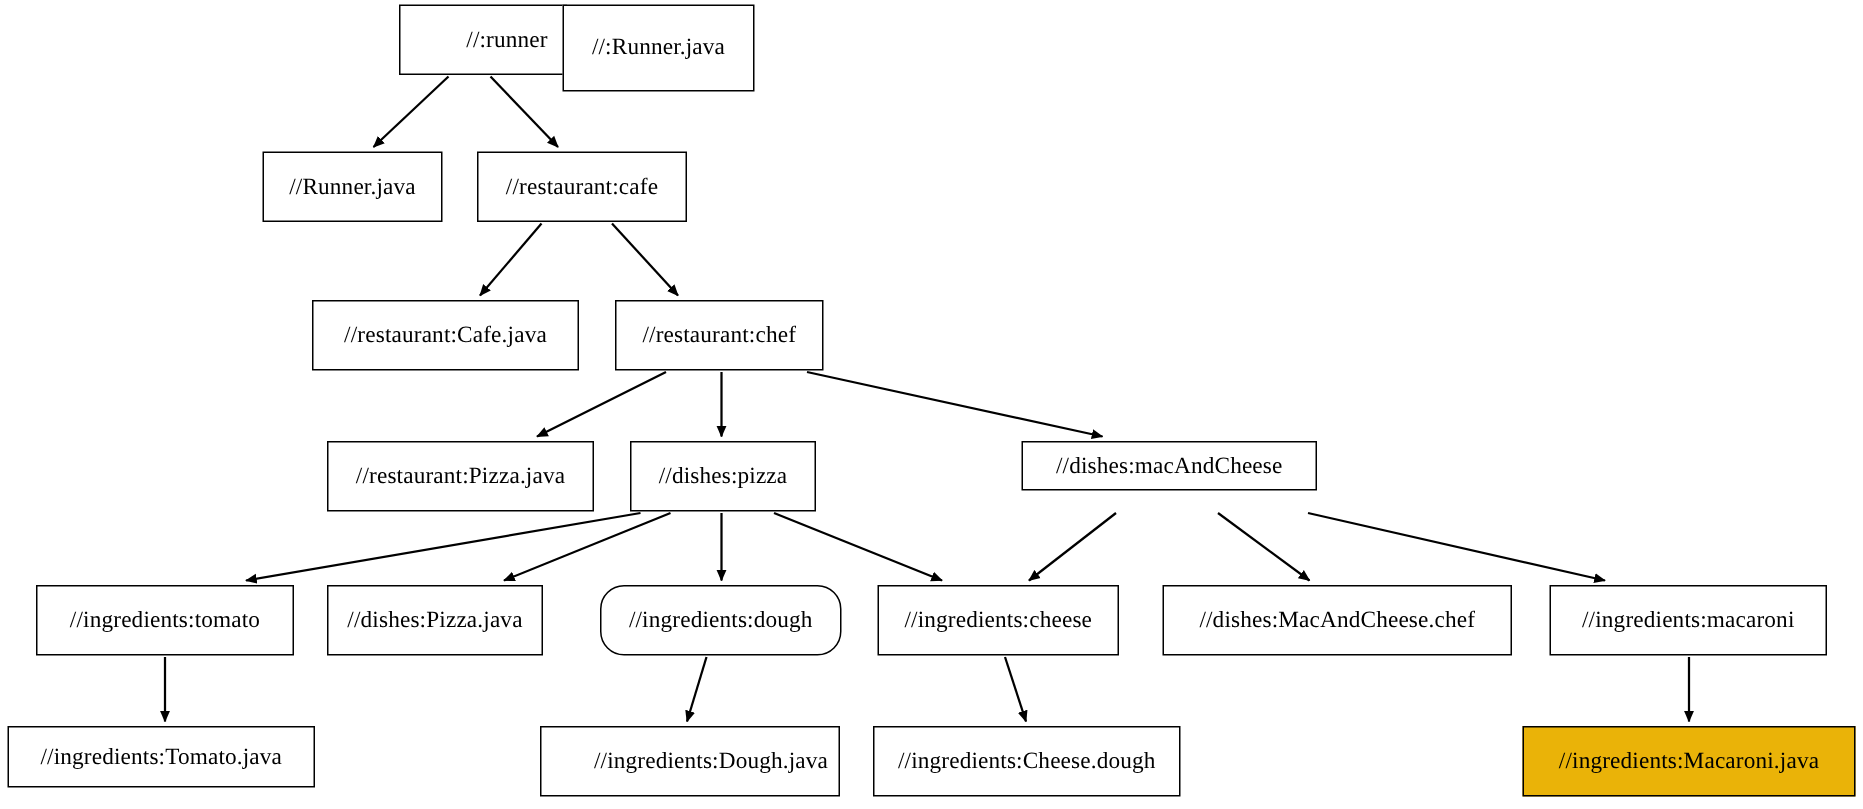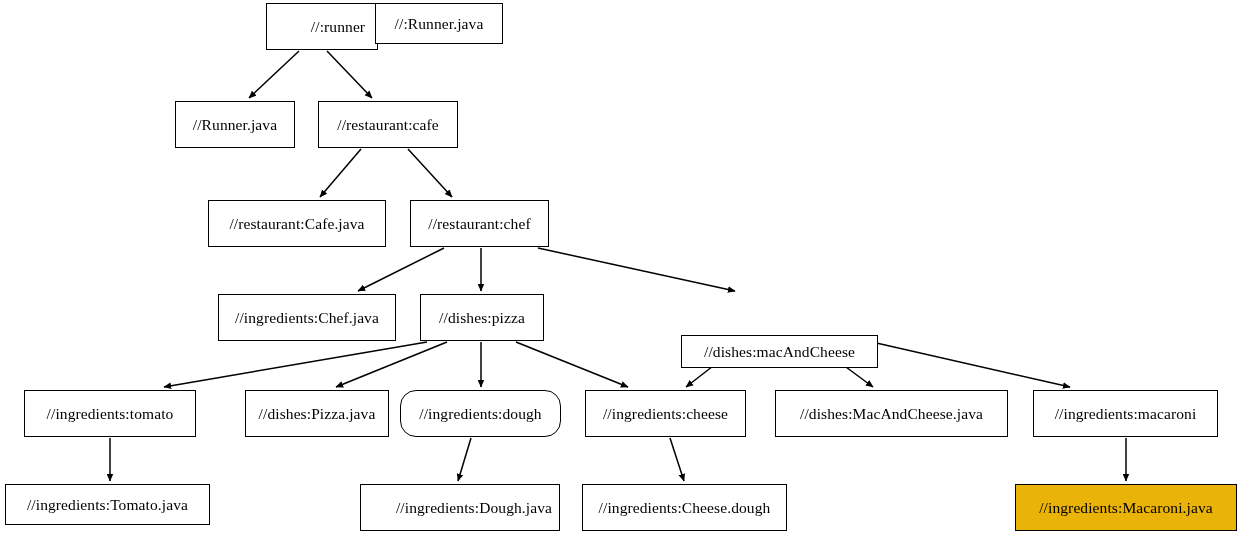--- a/index.html
+++ b/index.html
@@ -68,58 +68,58 @@
       <line x1="872" y1="342" x2="1070" y2="387" stroke="#000000" stroke-width="1.5" marker-end="url(#arrowhead)"></line>
       <line x1="110" y1="438" x2="110" y2="481" stroke="#000000" stroke-width="1.5" marker-end="url(#arrowhead)"></line>
       <line x1="471" y1="438" x2="458" y2="481" stroke="#000000" stroke-width="1.5" marker-end="url(#arrowhead)"></line>
       <line x1="670" y1="438" x2="684" y2="481" stroke="#000000" stroke-width="1.5" marker-end="url(#arrowhead)"></line>
       <line x1="1126" y1="438" x2="1126" y2="481" stroke="#000000" stroke-width="1.5" marker-end="url(#arrowhead)"></line>
     </svg>
   <div id="node-layer">
       <div class="graph-node" style="left: 266px; top: 3px; width: 112px; height: 47px; border-color: rgb(0, 0, 0); background: rgb(255, 255, 255); padding-left: 32px;">
         <span class="node-label">//:runner</span>
       </div>
-      <div class="graph-node" style="left: 375px; top: 3px; width: 128px; height: 41px; border-color: rgb(0, 0, 0); background: rgb(255, 255, 255);">
+      <div class="graph-node" style="left: 375px; top: 3px; width: 128px; height: 58px; border-color: rgb(0, 0, 0); background: rgb(255, 255, 255);">
         <span class="node-label">//:Runner.java</span>
       </div>
       <div class="graph-node" style="left: 175px; top: 101px; width: 120px; height: 47px; border-color: rgb(0, 0, 0); background: rgb(255, 255, 255);">
         <span class="node-label">//Runner.java</span>
       </div>
       <div class="graph-node" style="left: 318px; top: 101px; width: 140px; height: 47px; border-color: rgb(0, 0, 0); background: rgb(255, 255, 255);">
         <span class="node-label">//restaurant:cafe</span>
       </div>
       <div class="graph-node" style="left: 208px; top: 200px; width: 178px; height: 47px; border-color: rgb(0, 0, 0); background: rgb(255, 255, 255);">
         <span class="node-label">//restaurant:Cafe.java</span>
       </div>
       <div class="graph-node" style="left: 410px; top: 200px; width: 139px; height: 47px; border-color: rgb(0, 0, 0); background: rgb(255, 255, 255);">
         <span class="node-label">//restaurant:chef</span>
       </div>
       <div class="graph-node" style="left: 218px; top: 294px; width: 178px; height: 47px; border-color: rgb(0, 0, 0); background: rgb(255, 255, 255);">
-        <span class="node-label">//ingredients:Chef.java</span>
+        <span class="node-label">//restaurant:Pizza.java</span>
       </div>
       <div class="graph-node" style="left: 420px; top: 294px; width: 124px; height: 47px; border-color: rgb(0, 0, 0); background: rgb(255, 255, 255);">
         <span class="node-label">//dishes:pizza</span>
       </div>
-      <div class="graph-node" style="left: 681px; top: 294px; width: 197px; height: 33px; border-color: rgb(0, 0, 0); background: rgb(255, 255, 255); margin-top: 41px;">
+      <div class="graph-node" style="left: 681px; top: 294px; width: 197px; height: 33px; border-color: rgb(0, 0, 0); background: rgb(255, 255, 255);">
         <span class="node-label">//dishes:macAndCheese</span>
       </div>
       <div class="graph-node" style="left: 24px; top: 390px; width: 172px; height: 47px; border-color: rgb(0, 0, 0); background: rgb(255, 255, 255);">
         <span class="node-label">//ingredients:tomato</span>
       </div>
-      <div class="graph-node" style="left: 218px; top: 390px; width: 144px; height: 47px; border-color: rgb(0, 0, 0); background: rgb(255, 255, 255); margin-left: 27px;">
+      <div class="graph-node" style="left: 218px; top: 390px; width: 144px; height: 47px; border-color: rgb(0, 0, 0); background: rgb(255, 255, 255);">
         <span class="node-label">//dishes:Pizza.java</span>
       </div>
       <div class="graph-node" style="left: 400px; top: 390px; width: 161px; height: 47px; border-color: rgb(0, 0, 0); background: rgb(255, 255, 255); border-radius: 16px;">
         <span class="node-label">//ingredients:dough</span>
       </div>
       <div class="graph-node" style="left: 585px; top: 390px; width: 161px; height: 47px; border-color: rgb(0, 0, 0); background: rgb(255, 255, 255);">
         <span class="node-label">//ingredients:cheese</span>
       </div>
       <div class="graph-node" style="left: 775px; top: 390px; width: 233px; height: 47px; border-color: rgb(0, 0, 0); background: rgb(255, 255, 255);">
-        <span class="node-label">//dishes:MacAndCheese.java</span>
+        <span class="node-label">//dishes:MacAndCheese.chef</span>
       </div>
       <div class="graph-node" style="left: 1033px; top: 390px; width: 185px; height: 47px; border-color: rgb(0, 0, 0); background: rgb(255, 255, 255);">
         <span class="node-label">//ingredients:macaroni</span>
       </div>
       <div class="graph-node" style="left: 5px; top: 484px; width: 205px; height: 41px; border-color: rgb(0, 0, 0); background: rgb(255, 255, 255);">
         <span class="node-label">//ingredients:Tomato.java</span>
       </div>
       <div class="graph-node" style="left: 360px; top: 484px; width: 200px; height: 47px; border-color: rgb(0, 0, 0); background: rgb(255, 255, 255); padding-left: 28px;">
         <span class="node-label">//ingredients:Dough.java</span>
       </div>

